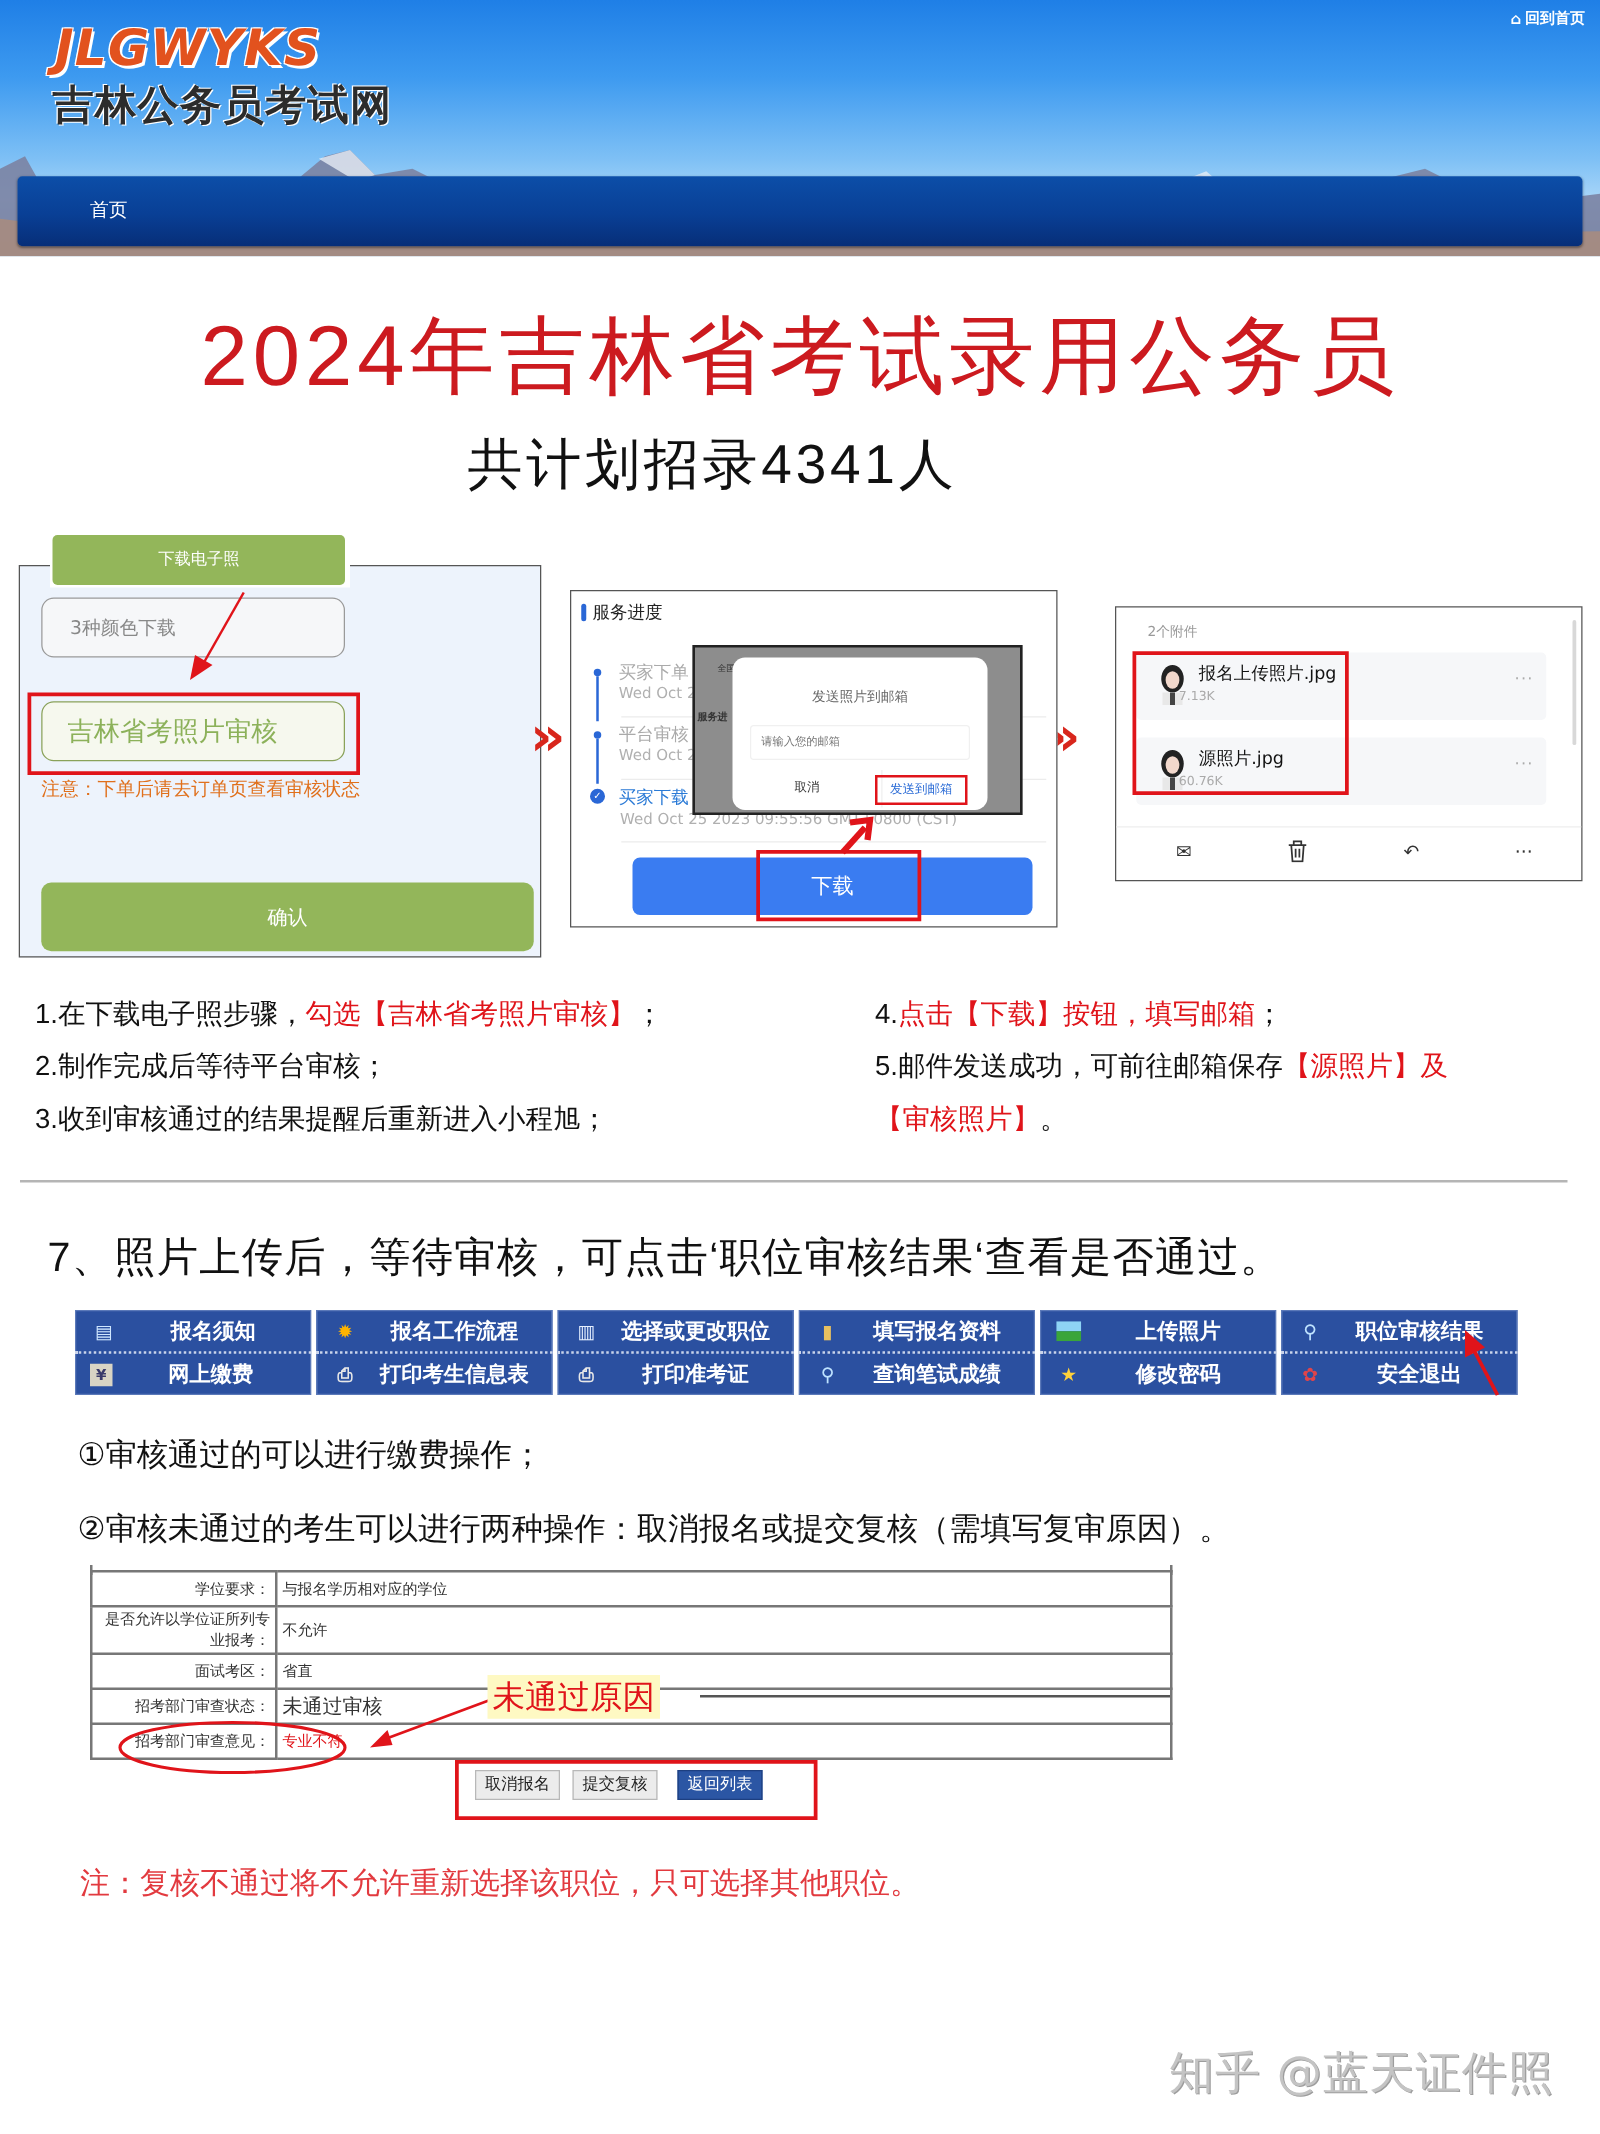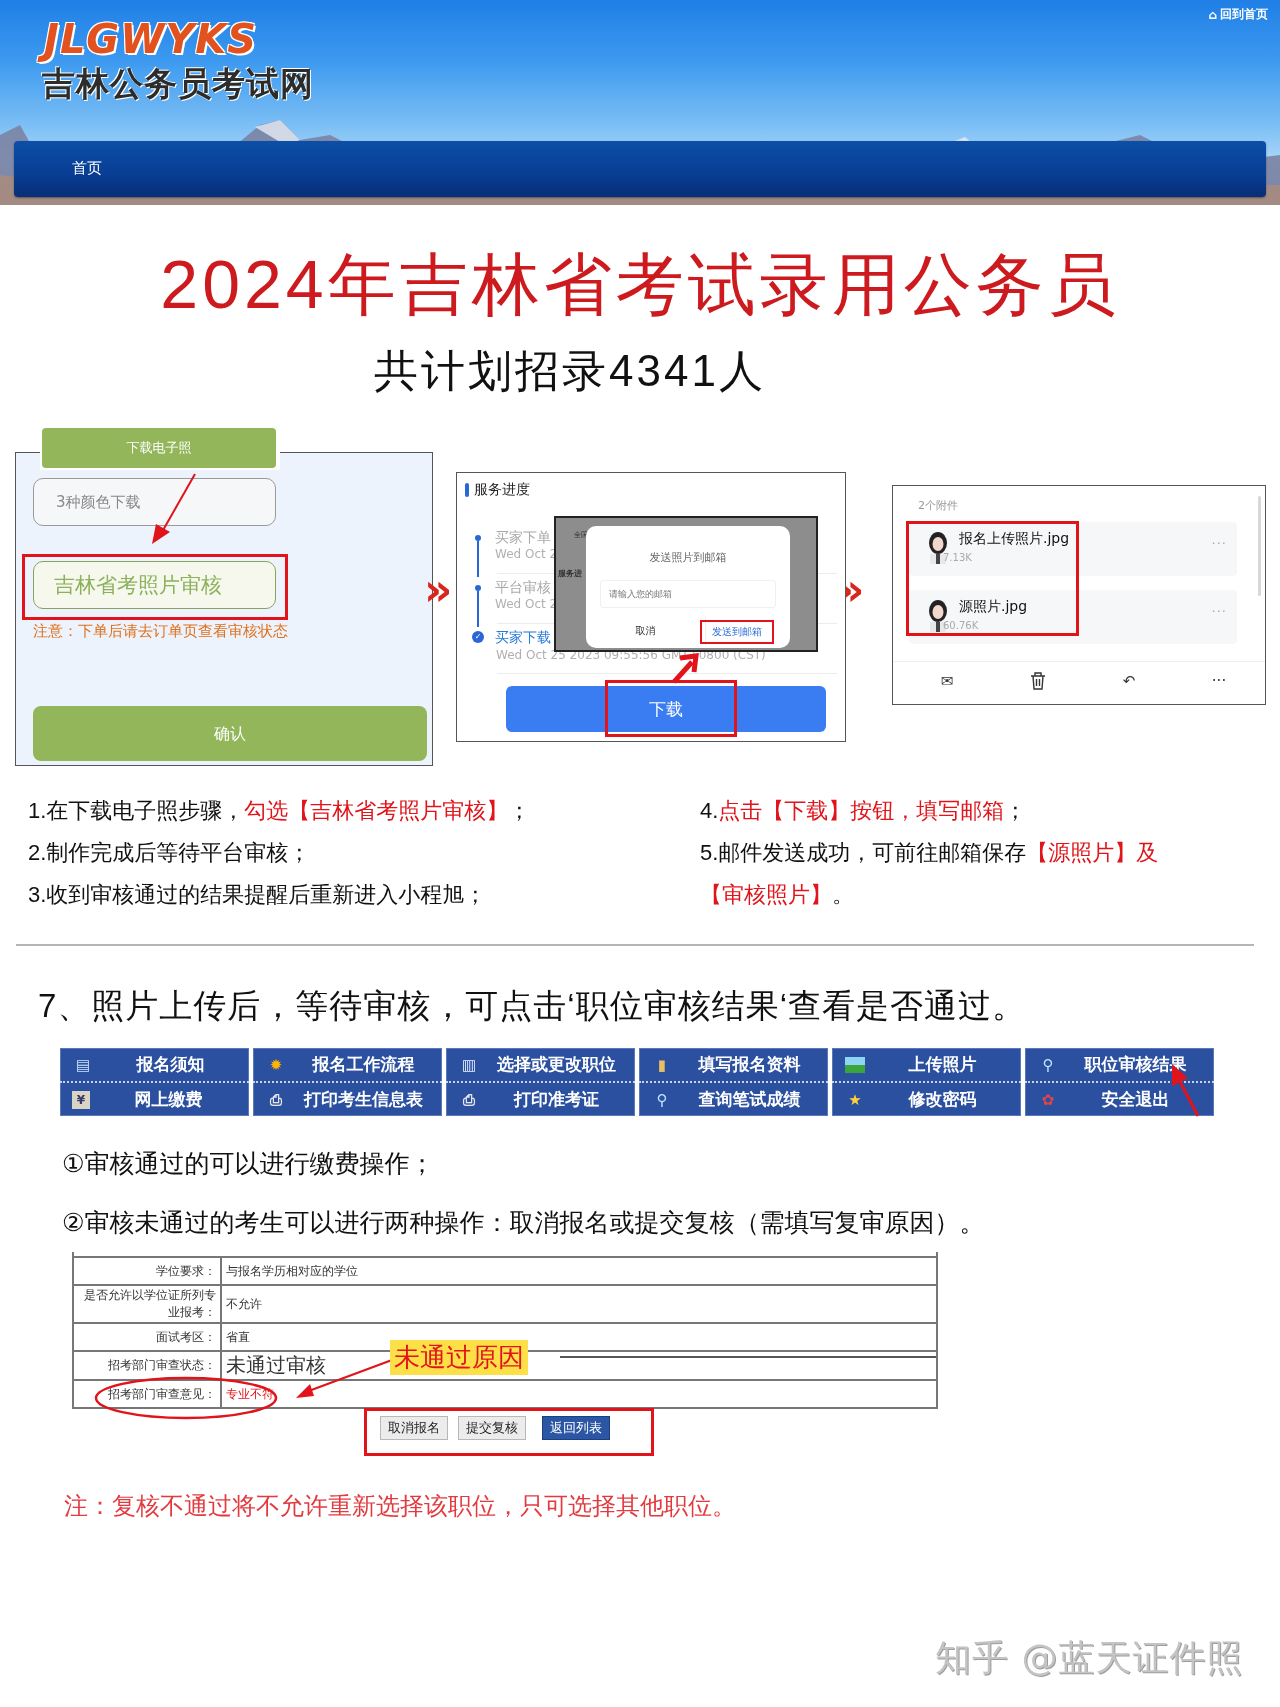--- a/index.html
+++ b/index.html
@@ -91,26 +91,26 @@
   .li1 { left: 62px; top: 1147px; font-size: 25px; color: #111; font-family: "Liberation Sans", "DejaVu Sans", sans-serif; }
   .li2 { left: 62px; top: 1206px; font-size: 25px; color: #111; font-family: "Liberation Sans", "DejaVu Sans", sans-serif; white-space: nowrap; }
 
   
   .tbl { left: 72px; top: 1256px; width: 866px; border-collapse: collapse; font-size: 12px; }
   .tbl td { border: 2px solid #777; height: 28px; padding: 0 4px; color: #333; }
   .tbl td.k { width: 148px; text-align: right; }
   .tbl td.v { color: #333; }
   .tbl-topline { left: 72px; top: 1252px; width: 866px; height: 8px; border-left: 2px solid #777; border-right: 2px solid #777; }
   .red-small { color: #e0141a !important; }
-  .status-big { color: #e0141a; font-size: 20px; }
+  .status-big { color: #e0141a; font-size: 16px; }
   .btn-row { left: 380px; top: 1416px; display: flex; gap: 10px; }
   .gbtn { height: 24px; padding: 0 7px; font-size: 13px; line-height: 22px; background: #ececec; border: 1px solid #b8b8b8; color: #222; cursor: pointer; }
   .bbtn { height: 24px; padding: 0 7px; font-size: 13px; line-height: 22px; background: #2b56a4; border: 1px solid #1d3f80; color: #fff; cursor: pointer; margin-left: 6px; }
   .btn-redbox { left: 364px; top: 1408px; width: 290px; height: 48px; border: 3px solid #e0141a; }
-  .reason-label { left: 390px; top: 1340px; font-size: 26px; color: #e0141a; background: #fde047; padding: 0 4px; font-family: "Liberation Sans", "DejaVu Sans", sans-serif; }
+  .reason-label { left: 390px; top: 1340px; font-size: 26px; color: #e0141a; background: #fef9c3; padding: 0 4px; font-family: "Liberation Sans", "DejaVu Sans", sans-serif; }
 
   .footnote { left: 64px; top: 1490px; font-size: 24px; color: #e23a3f; font-family: "Liberation Sans", "DejaVu Sans", sans-serif; white-space: nowrap; }
   .watermark { left: 935px; top: 1634px; font-size: 36px; color: #c4c4c4; letter-spacing: 1px; white-space: nowrap; text-shadow: 1px 1px 0 #9d9d9d; }
 </style>
 </head>
 <body>
 
 <div class="abs banner">
   <svg class="mountain" width="1280" height="110" viewBox="0 0 1280 110">
     <path d="M0 40 L20 30 L45 75 L80 65 L150 80 L180 60 L230 55 L260 30 L280 25 L300 45 L330 40 L360 55 L420 65 L470 70 L560 80 L640 75 L720 72 L800 68 L880 70 L920 62 L960 45 L1000 55 L1050 60 L1100 50 L1140 40 L1170 55 L1200 70 L1240 65 L1280 60 L1280 110 L0 110 Z" fill="#7b83a3" opacity="0.9"></path>

